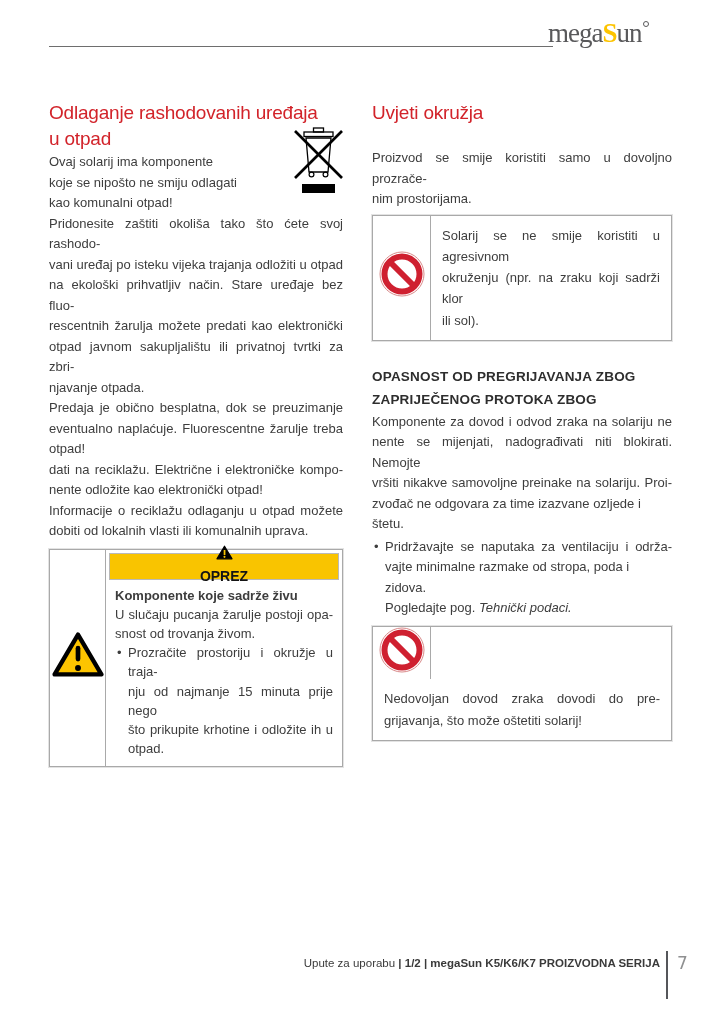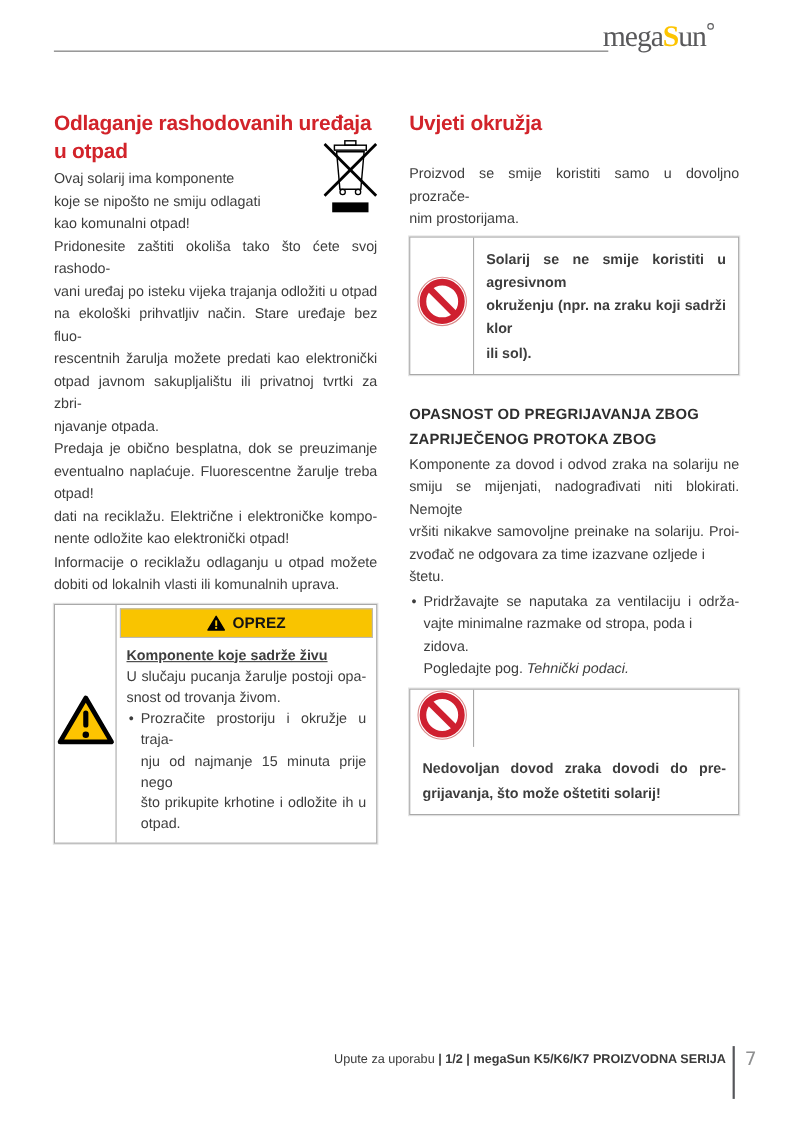--- a/index.html
+++ b/index.html
@@ -12,43 +12,43 @@
         font-size:27px;letter-spacing:-1px;color:var(--logo-gray,#59595b);white-space:nowrap;}
   .logo .accent{color:var(--logo-yellow,#fdc400);font-weight:bold;}
   .logo .tm-dot{display:inline-block;width:4px;height:4px;border:1px solid var(--logo-gray,#59595b);border-radius:50%;
         vertical-align:top;margin:3px 0 0 1px;}
 
   
   .col{position:absolute;top:100px;font-size:13px;line-height:20.5px;}
   .col-left{left:49px;width:294px;}
   .col-right{left:372px;width:300px;}
 
-  h1.section-heading{margin:0;font-size:19px;line-height:26px;font-weight:bold;color:var(--heading-red,#d2232a);
+  h1.section-heading{margin:0;font-size:19px;line-height:26px;font-weight:normal;color:var(--heading-red,#d2232a);
         letter-spacing:-0.2px;white-space:nowrap;}
   .col-right h1.section-heading{margin-bottom:22px;white-space:normal;}
 
   .stretch{text-align:justify;text-align-last:justify;-moz-text-align-last:justify;text-justify:inter-word;}
 
   
   .weee{position:absolute;left:245px;top:27px;width:49px;height:68px;}
   .intro{margin:0;}
   .paragraphs{margin:0;}
 
   .caution-box{margin-top:7px;border:1px solid var(--border-gray,#a9a9a9);display:flex;background:#fff;box-shadow:0 0 0 1px #e3e3e3;}
   .caution-icon-cell{width:55px;border-right:1px solid var(--border-gray,#a9a9a9);display:flex;align-items:center;justify-content:center;flex:none;}
   .caution-right{flex:1;min-width:0;}
   .caution-header{margin:3px;height:25px;border:1px solid #b9b9b9;background:var(--caution-yellow,#f9c400);
-        display:flex;align-items:center;justify-content:center;gap:6px;font-weight:bold;font-size:14px;color:#141414;}
+        display:flex;align-items:center;justify-content:center;gap:6px;font-weight:bold;font-size:14px;color:#141414;flex-direction:column;}
   .caution-content{padding:3px 9px 8px 9px;line-height:19.2px;}
-  .caution-title{font-weight:bold;text-decoration:underline;}
+  .caution-title{font-weight:bold;}
   .bullet{position:relative;padding-left:13px;}
   .bullet .bullet-marker{position:absolute;left:2px;top:0;}
 
   
-  .warn-box{border:1px solid var(--border-gray,#a9a9a9);display:flex;background:#fff;box-shadow:0 0 0 1px #e3e3e3;font-weight:bold;}
+  .warn-box{border:1px solid var(--border-gray,#a9a9a9);display:flex;background:#fff;box-shadow:0 0 0 1px #e3e3e3;}
   .warn-icon-cell{width:57px;border-right:1px solid var(--border-gray,#a9a9a9);display:flex;align-items:center;justify-content:center;flex:none;}
   .warn-text{flex:1;min-width:0;padding:9px 11px;line-height:21.3px;display:flex;flex-direction:column;justify-content:center;}
   .warn-box-1{margin-top:5px;}
   .warn-box-2{margin-top:7px;min-height:70px;flex-direction:column;}
 
   .subheading{margin-top:24px;font-weight:bold;font-size:13.5px;line-height:23px;letter-spacing:0.2px;color:#2e2e2e;}
   .r-paragraph{margin-top:1px;}
   .r-bullet{margin-top:2px;}
 
   
@@ -181,21 +181,21 @@
       </div>
     </div>
 
     <div class="subheading">
         <div>OPASNOST OD PREGRIJAVANJA ZBOG</div>
         <div>ZAPRIJEČENOG PROTOKA ZBOG</div>
       </div>
 
     <div class="r-paragraph">
         <div class="stretch">Komponente za dovod i odvod zraka na solariju ne</div>
-        <div class="stretch">smiju se mijenjati, nadograđivati niti blokirati. Nemojte</div>
+        <div class="stretch">nente se mijenjati, nadograđivati niti blokirati. Nemojte</div>
         <div class="stretch">vršiti nikakve samovoljne preinake na solariju. Proi-</div>
         <div>zvođač ne odgovara za time izazvane ozljede i štetu.</div>
       </div>
 
     <div class="bullet r-bullet">
       <span class="bullet-marker">•</span>
       <div>
           <div class="stretch">Pridržavajte se naputaka za ventilaciju i održa-</div>
           <div>vajte minimalne razmake od stropa, poda i zidova.</div>
         </div>

